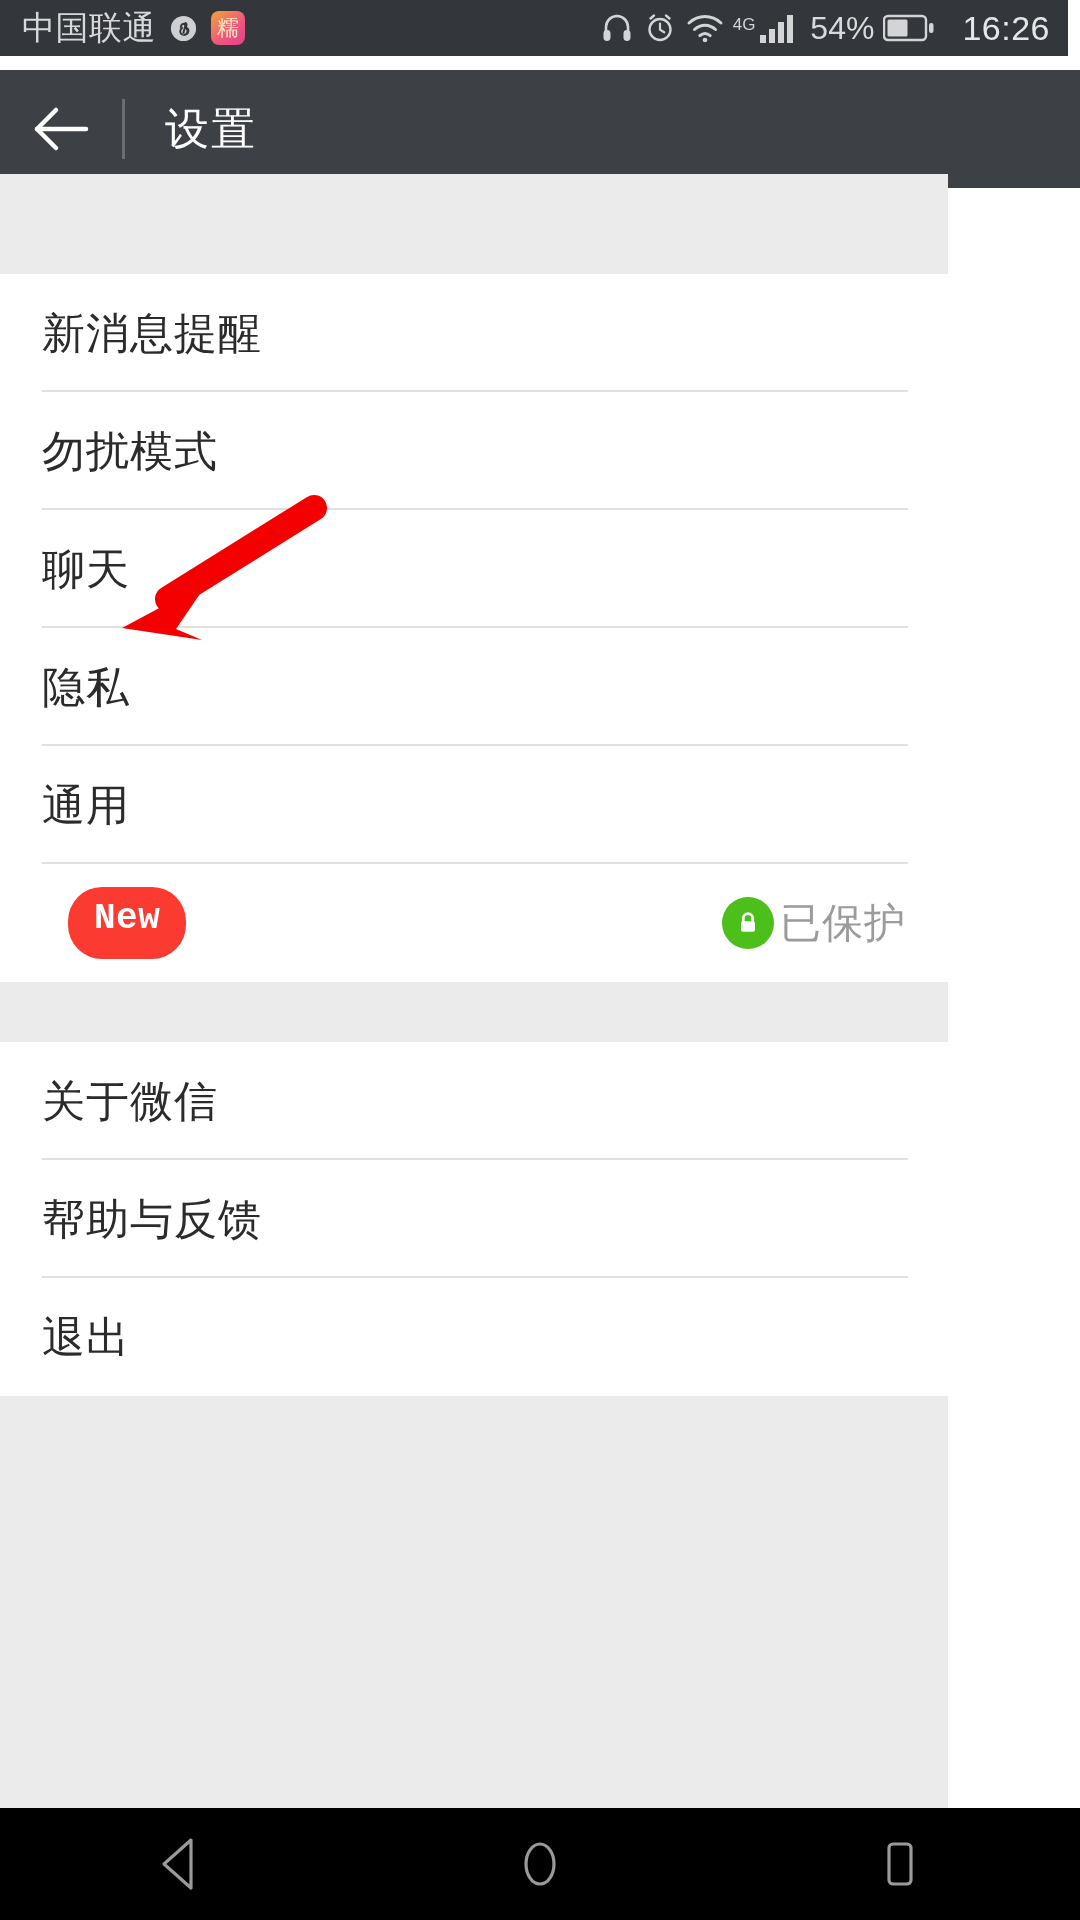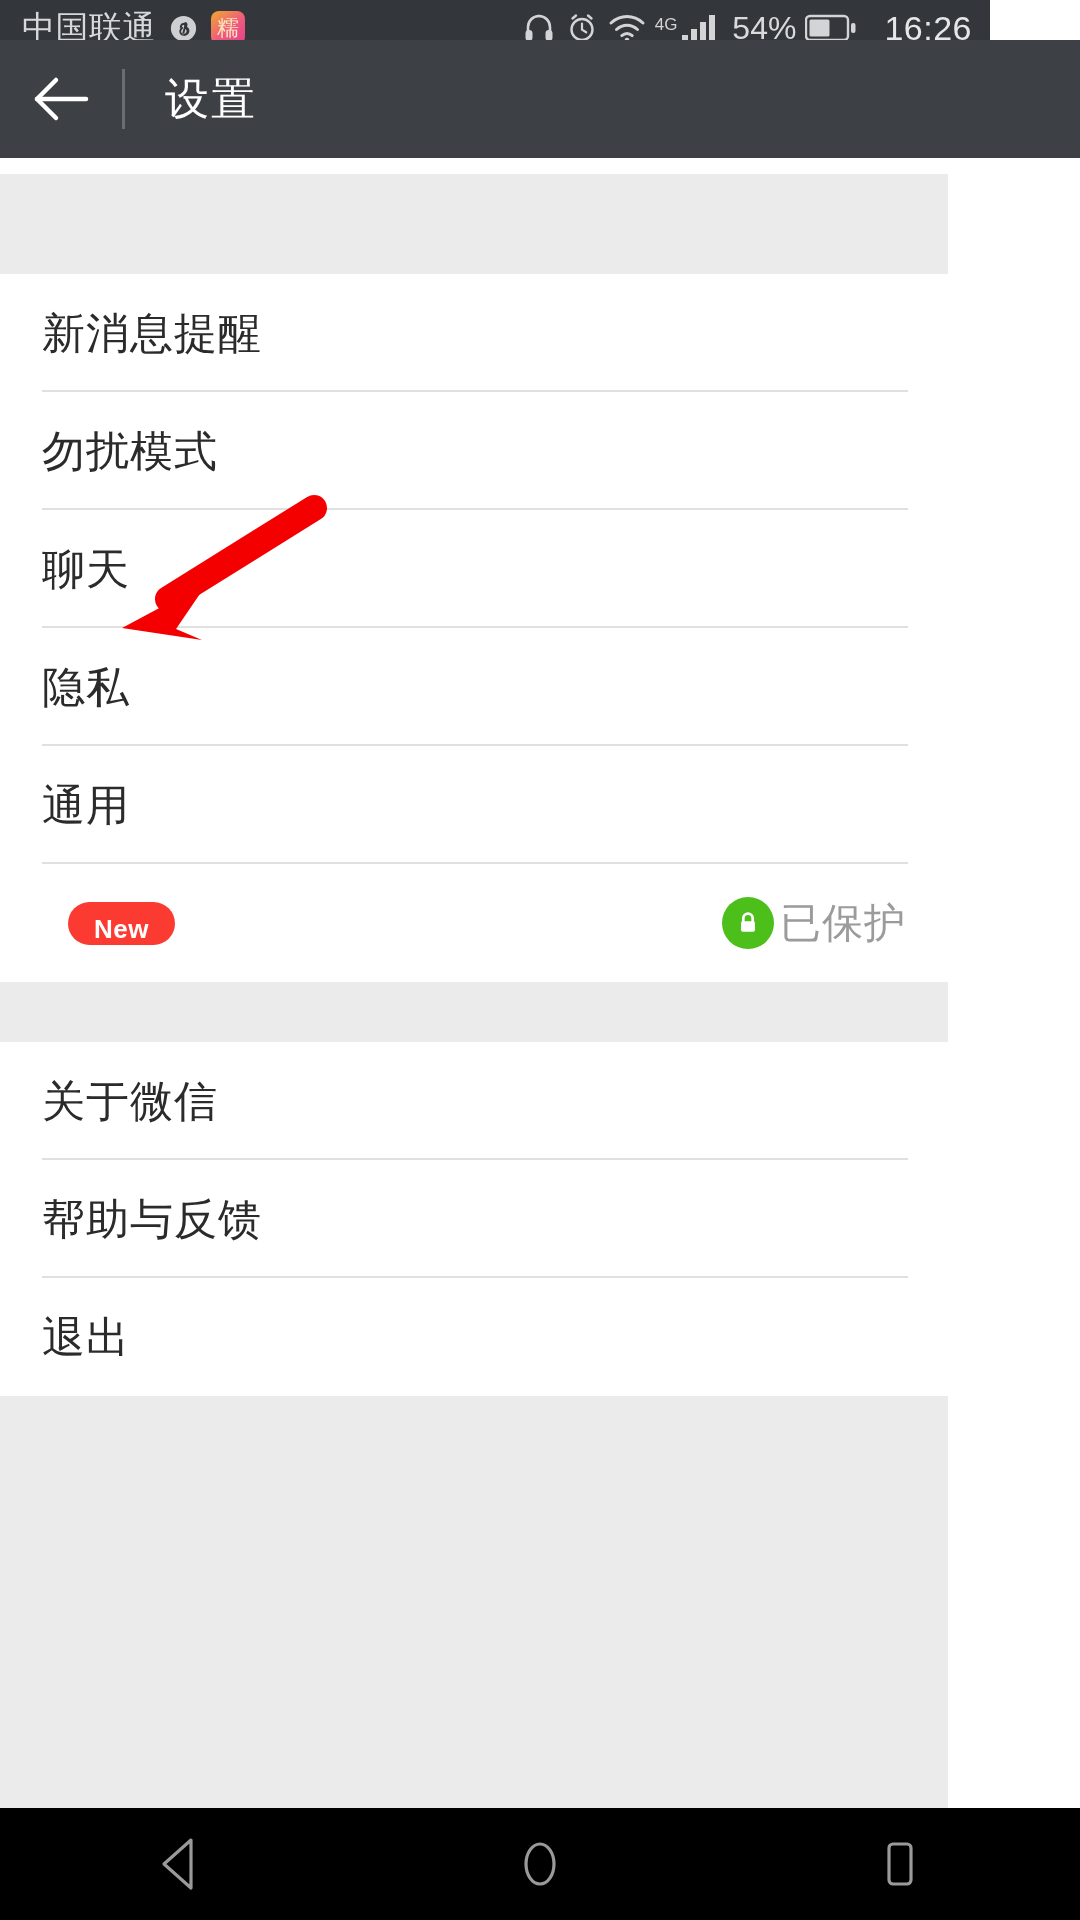--- a/index.html
+++ b/index.html
@@ -6,21 +6,21 @@
   html,body {
     width:1080px; height:1920px;
     background:#ffffff;
     font-family:"Liberation Sans","DejaVu Sans",sans-serif;
     overflow:hidden;
   }
   #screen { position:relative; width:1080px; height:1920px; background:#ffffff; }
 
   
   .statusbar{
-    position:absolute; top:0; left:0; width:990px; height:56px;
+    position:absolute; top:0; left:0; width:1068px; height:56px;
     background:#33363b; color:#d2d4d6;
     display:flex; align-items:center; justify-content:space-between;
     padding:0 18px 0 22px;
   }
   .sb-left{ display:flex; align-items:center; gap:12px; }
   .sb-carrier{ font-size:33px; letter-spacing:0.5px; color:#d6d8da; font-weight:400; }
   .sb-music-icon{ width:31px; height:31px; position:relative; }
   .sb-music-icon svg{ display:block; }
   .sb-app-icon{
     width:34px; height:34px; border-radius:8px;
@@ -29,21 +29,21 @@
     font-size:22px; color:#ffe9c0; line-height:1; overflow:hidden;
   }
   .sb-right{ display:flex; align-items:center; gap:9px; }
   .sb-right svg{ display:block; }
   .sb-4g{ font-size:17px; color:#d2d4d6; margin-right:-5px; align-self:flex-start; margin-top:6px; }
   .sb-batt-text{ font-size:32px; color:#d8dadc; margin-left:2px; }
   .sb-time{ font-size:34px; color:#e4e6e8; margin-left:18px; letter-spacing:0.5px; }
 
   
   .navbar{
-    position:absolute; top:40px; left:0; width:1080px; height:118px;
+    position:absolute; top:70px; left:0; width:1080px; height:118px;
     background:#3d4045; display:flex; align-items:center;
   }
   .nav-back{
     width:122px; height:118px;
     display:flex; align-items:center; justify-content:center;
     cursor:pointer;
   }
   .nav-back svg{ display:block; }
   .nav-divider{ width:3px; height:60px; background:#6a6d72; }
   .nav-title{
@@ -63,23 +63,24 @@
   }
   .row-label{
     font-size:43px; color:#2b2b2b; letter-spacing:1px; line-height:1;
   }
   .row .divider{
     position:absolute; left:42px; right:40px; bottom:0; height:2px; background:#e0e0e0;
   }
 
   .badge-new{
     margin-left:26px; background:#fb3b32; color:#ffffff;
-    font-size:26px; font-weight:bold; line-height:1;
-    padding:14px 26px 3px 26px; border-radius:34px;
+    font-size:36px; font-weight:bold; line-height:1;
+    padding:14px 26px 22px 26px; border-radius:34px;
     letter-spacing:0.5px;
+    font-family:Liberation Mono, monospace;
   }
   .row-right{
     margin-left:auto; display:flex; align-items:center; gap:6px;
   }
   .lock-icon{
     width:52px; height:52px; border-radius:50%;
     background:#4cbf1b; display:flex; align-items:center; justify-content:center;
   }
   .lock-icon svg{ display:block; }
   .row-value{ font-size:41px; color:#9b9b9b; letter-spacing:1px; }

